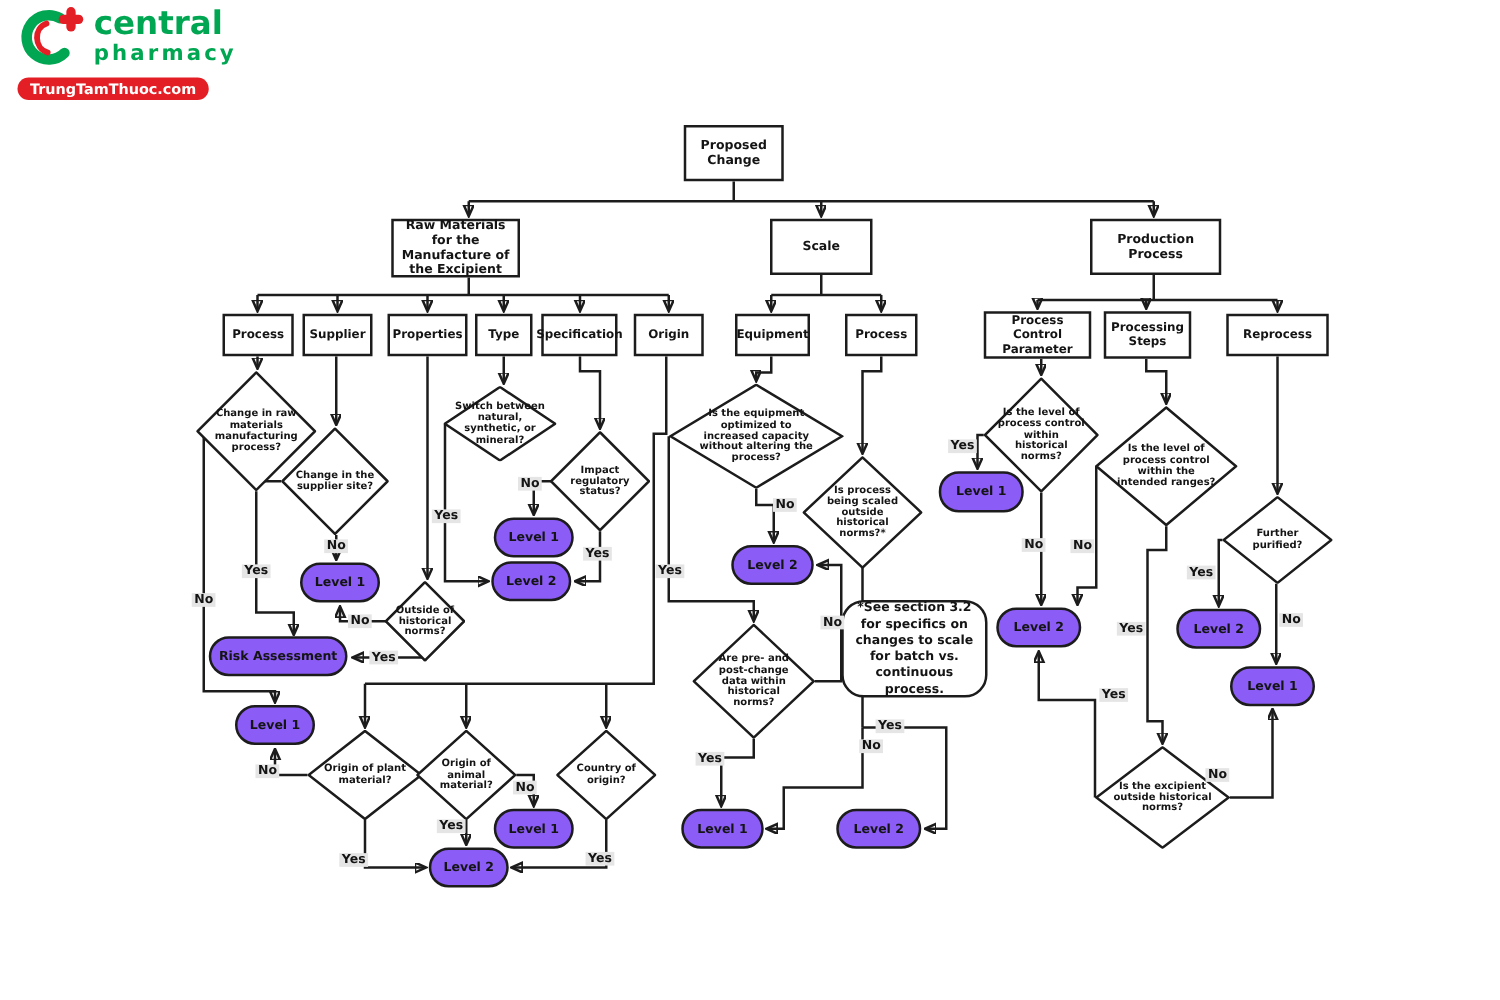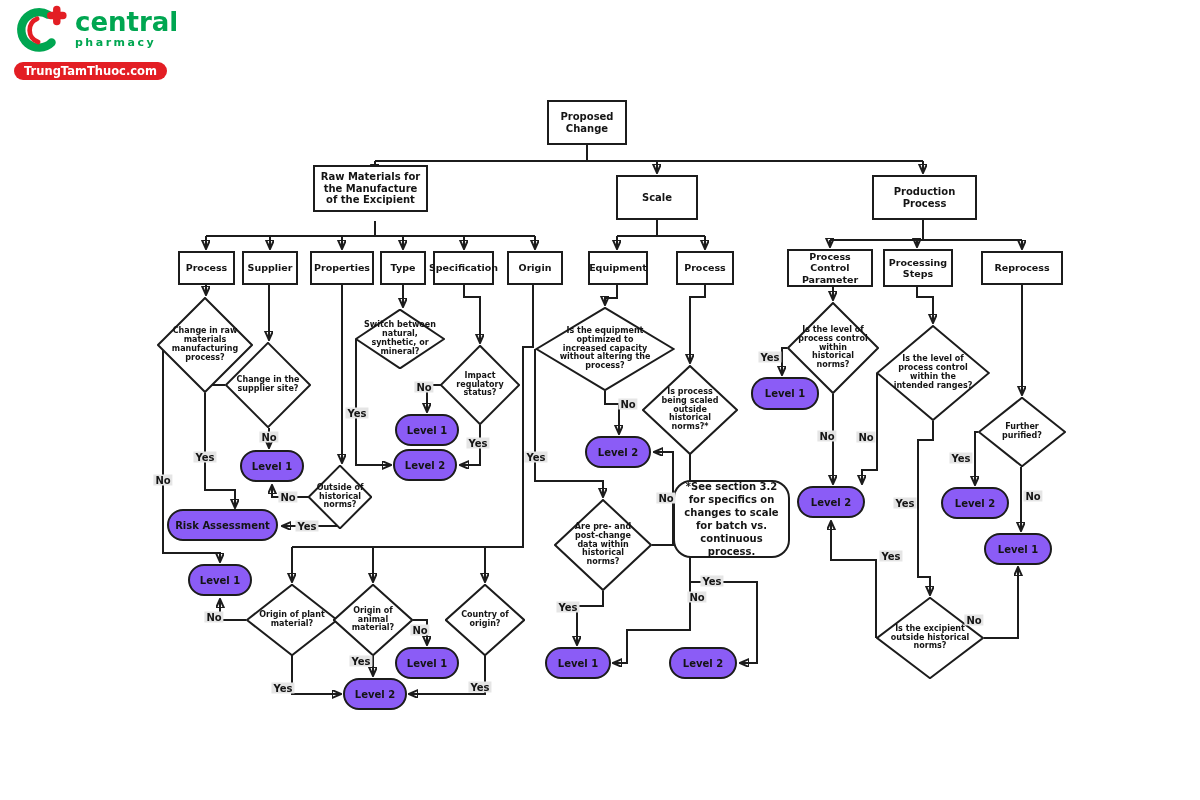--- a/index.html
+++ b/index.html
@@ -19,21 +19,21 @@
   .diamond{background:transparent;}
   .diamond > svg{position:absolute;inset:0;width:100%;height:100%;}
   .diamond polygon{fill:#fff;stroke:#1c1c1c;stroke-width:2;}
   .diamond span{position:relative;z-index:1;font-size:8px;line-height:1.12;width:82%;}
   .elabel{position:absolute;z-index:3;transform:translate(-50%,-50%);background:#e5e5e5;
           padding:0 2px;font-size:10px;font-weight:700;color:#141414;}
   
   .logo{position:absolute;left:12px;top:0;z-index:4;}
   .logo-row{display:flex;align-items:center;gap:7px;}
   .brand{color:#00A651;font-size:26px;font-weight:700;line-height:1;}
-  .brand-sub{color:#00A651;font-size:11px;font-weight:700;letter-spacing:2.5px;margin-top:1px;}
+  .brand-sub{color:#00A651;font-size:17px;font-weight:700;letter-spacing:2.5px;margin-top:1px;}
   .logo-domain{margin-top:4px;margin-left:2px;background:#E31E24;color:#fff;border-radius:10px;
                font-size:11.5px;font-weight:700;text-align:left;padding:2px 10px;width:fit-content;}
 </style>
 </head>
 <body>
 
 <div class="stage">
 
 <svg class="wires" width="1200" height="800">
   <defs>
@@ -102,21 +102,21 @@
     <path class="a" d="M978,432 H975 V484"></path>
     <path class="a" d="M1021,467 V530"></path>
     <path class="a" d="M292,656 V694 H340"></path>
     <path class="a" d="M373,656 V675"></path>
     <path class="a" d="M413,620 H427 V644"></path>
     <path class="a" d="M485,656 V694 H410"></path>
   </g>
 </svg>
 
 <div class="node box big" style="left:547px;top:100px;width:80px;height:45px">Proposed Change</div>
-<div class="node box big" style="left:313px;top:165px;width:115px;height:47px">Raw Materials for the Manufacture of the Excipient</div>
+<div class="node box big" style="left:313px;top:175px;width:103px;height:47px">Raw Materials for the Manufacture of the Excipient</div>
 <div class="node box big" style="left:616px;top:175px;width:82px;height:45px">Scale</div>
 <div class="node box big" style="left:872px;top:175px;width:105px;height:45px">Production Process</div>
 
 <div class="node box" style="left:178px;top:251px;width:57px;height:34px">Process</div>
 <div class="node box" style="left:242px;top:251px;width:56px;height:34px">Supplier</div>
 <div class="node box" style="left:310px;top:251px;width:64px;height:34px">Properties</div>
 <div class="node box" style="left:380px;top:251px;width:46px;height:34px">Type</div>
 <div class="node box" style="left:433px;top:251px;width:61px;height:34px">Specification</div>
 <div class="node box" style="left:507px;top:251px;width:56px;height:34px">Origin</div>
 <div class="node box" style="left:588px;top:251px;width:60px;height:34px">Equipment</div>

